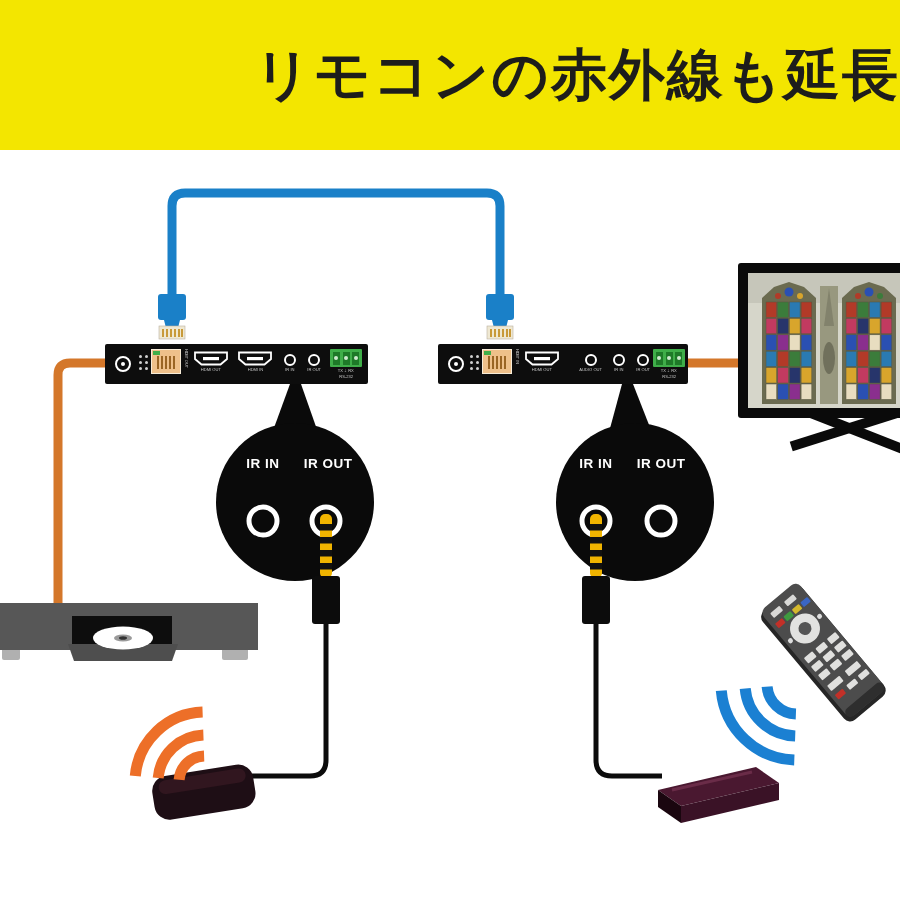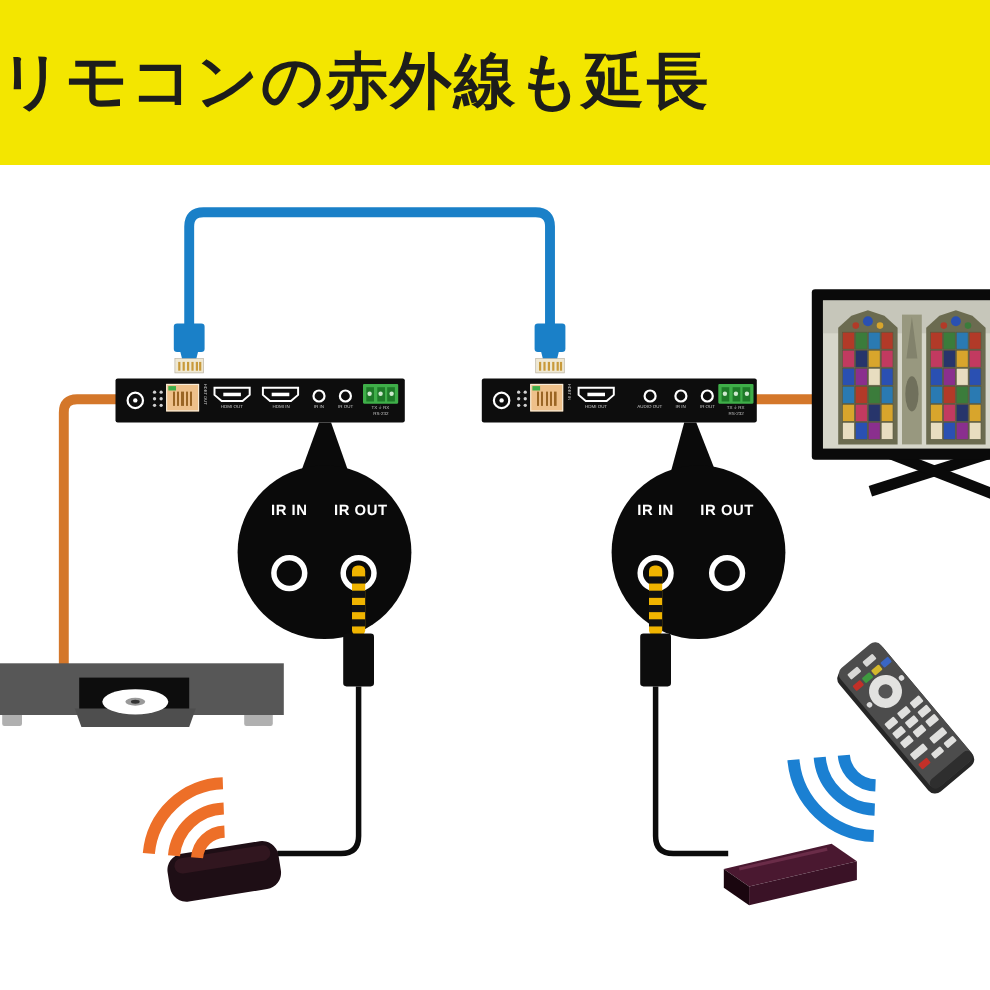--- a/index.html
+++ b/index.html
@@ -6,21 +6,21 @@
     --banner-bg:#f3e600; --banner-text:#1d1d1b; --ethernet-cable:#1a80c8;
     --hdmi-cable:#d4772a; --device-body:#0d0d0d; --ir-signal-orange:#ed6f28;
     --ir-signal-blue:#1b80d2; --plug-gold:#f0b400; --terminal-green:#3fae49;
     --rj45-tan:#eec08a; --dvd-gray:#575757; --remote-gray:#4c4c4c;
     --receiver-maroon:#3a1226; --emitter-black:#1e0e15;
   }
   html,body{margin:0;padding:0;}
   body{width:900px;height:900px;position:relative;background:#ffffff;overflow:hidden;
        font-family:"Liberation Sans","DejaVu Sans",sans-serif;}
   .banner{position:absolute;left:0;top:0;width:900px;height:150px;background:var(--banner-bg);z-index:5;}
-  .banner h1{margin:0;height:150px;line-height:150px;text-align:left;font-size:56px;
+  .banner h1{margin:0;height:150px;line-height:150px;text-align:right;font-size:56px;
        font-weight:900;color:var(--banner-text);letter-spacing:2px;
        font-family:"DejaVu Sans","Liberation Sans",sans-serif;}
   #scene{position:absolute;left:0;top:0;z-index:1;}
   .eth{stroke:var(--ethernet-cable);}
   .orange{stroke:var(--hdmi-cable);}
   .arcL{stroke:var(--ir-signal-orange);}
   .arcR{stroke:var(--ir-signal-blue);}
 
   .device{position:absolute;top:344px;height:40px;background:var(--device-body);
           border-radius:2px;z-index:2;}

